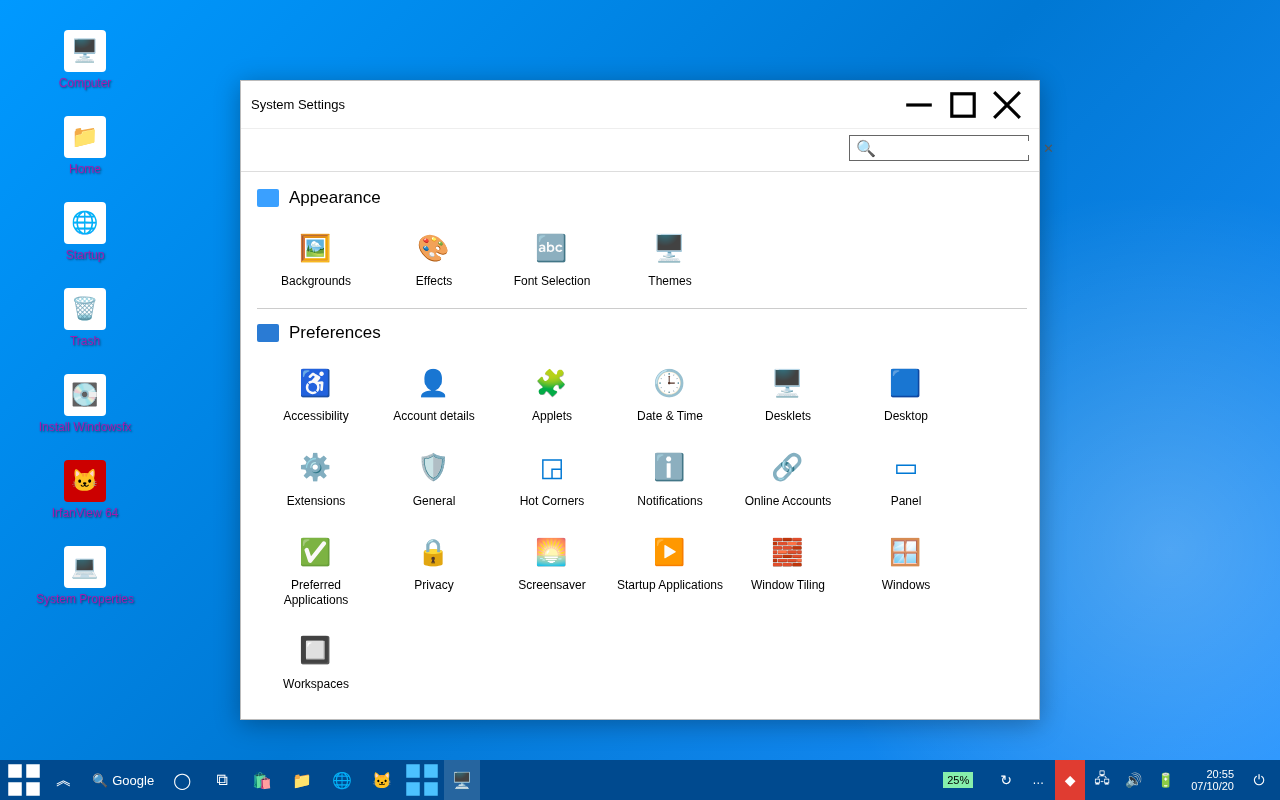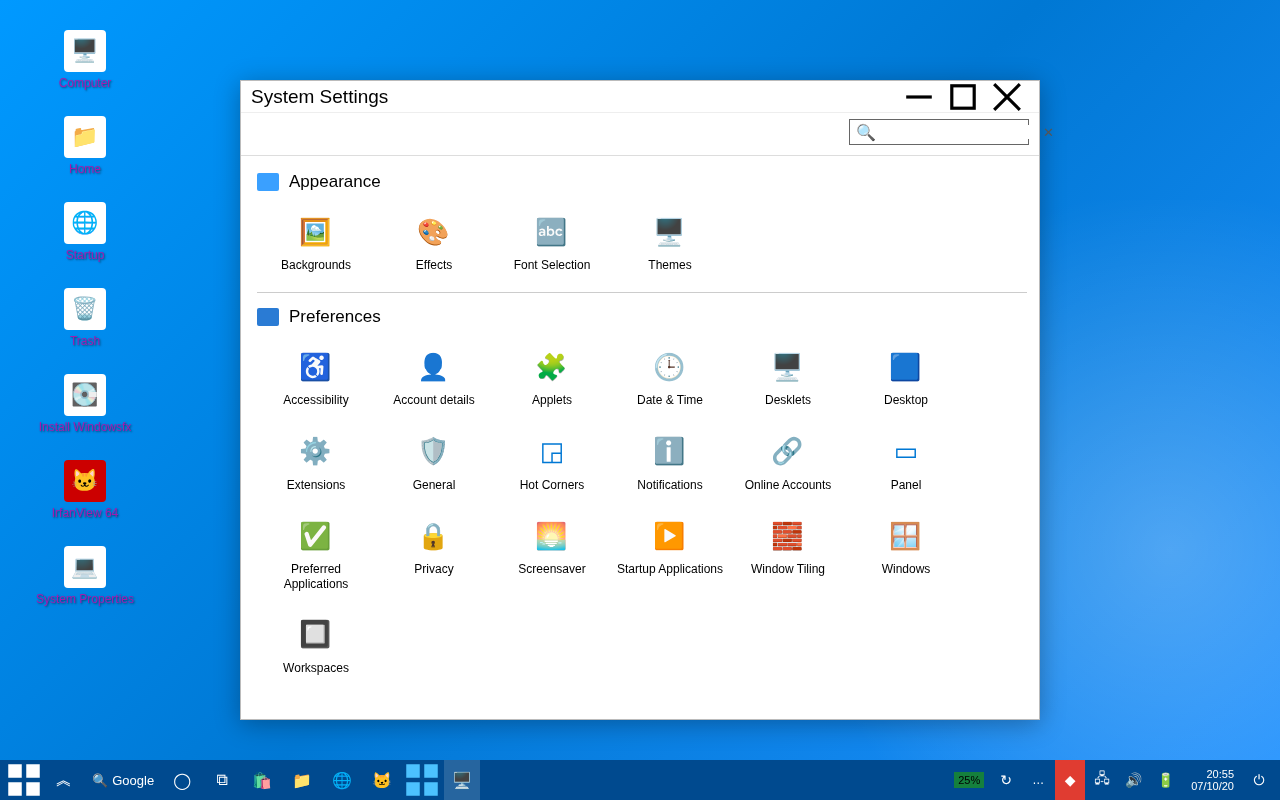--- a/index.html
+++ b/index.html
@@ -17,21 +17,21 @@
   background: radial-gradient(circle at 70% 50%, rgba(255,255,255,.25), transparent 60%);
   pointer-events: none;
 }
 
 .desktop-icons { position: absolute; top: 30px; left: 20px; width: 130px; }
 .desktop-icon { display: flex; flex-direction: column; align-items: center; gap: 4px; margin-bottom: 26px; cursor: pointer; }
 .d-icon { width: 42px; height: 42px; background: #fff; border-radius: 4px; display:flex;align-items:center;justify-content:center;font-size:22px; }
 .d-label { color: #a21caf; font-size: 12px; text-align: center; text-shadow: 1px 1px 2px rgba(0,0,0,.5); white-space: nowrap; }
 
 .window { position: absolute; left: 240px; top: 80px; width: 800px; height: 640px; background: #fff; box-shadow: 0 4px 24px rgba(0,0,0,.3); display:flex; flex-direction:column; border:1px solid #bbb; }
-.titlebar { height: 32px; display:flex; align-items:center; padding: 6px 10px; font-size:19px; border-bottom:1px solid #eee; }
+.titlebar { height: 48px; display:flex; align-items:center; padding: 6px 10px; font-size:13px; border-bottom:1px solid #eee; }
 .titlebar-title { flex:1; }
 .win-ctrl { width: 44px; height: 32px; display:flex; align-items:center; justify-content:center; cursor:pointer; font-size:12px; }
 .search-row { display:flex; justify-content:flex-end; padding: 6px 10px 10px; border-bottom:1px solid #ddd; }
 .search-box { width: 180px; height: 26px; border:1px solid #666; display:flex; align-items:center; padding:0 6px; gap:6px; }
 .search-box input { border:0; outline:0; flex:1; font-size:12px; }
 .search-box .clear { cursor:pointer; font-size:13px; color:#555; }
 .body { flex:1; overflow-y:scroll; padding: 12px 4px 12px 16px; position:relative; }
 .section-head { display:flex; align-items:center; gap:10px; margin: 4px 0 10px; }
 .section-head .sicon { width:22px; height:18px; background:#3aa0ff; border-radius:2px; }
 .section-head h2 { font-size:17px; font-weight:400; }
@@ -48,21 +48,21 @@
 .taskbar { position:absolute; bottom:0; left:0; right:0; height:40px; background:#004a8f; display:flex; align-items:center; padding:0 6px; color:#fff; }
 .tb-left { display:flex; align-items:center; gap:4px; }
 .tb-btn { width:36px; height:40px; display:flex; align-items:center; justify-content:center; cursor:pointer; font-size:16px; }
 .tb-btn:hover, .tb-btn.active { background:rgba(255,255,255,.15); }
 .tb-search { display:flex; align-items:center; gap:4px; font-size:13px; padding:0 6px; cursor:pointer;}
 .tb-spacer { flex:1; }
 .tb-right { display:flex; align-items:center; gap:2px; }
 .tray { width:30px; height:40px; display:flex; align-items:center; justify-content:center; cursor:pointer; font-size:14px; }
 .tray.small { font-size:12px; }
 .clock { text-align:right; line-height:1.1; font-size:11px; padding:0 8px; cursor:pointer;}
-.pct { background:#15803d; color:#000; font-size:11px; padding:2px 4px; margin-right:5px; cursor:pointer;}
+.pct { background:#86efac; color:#000; font-size:11px; padding:2px 4px; margin-right:16px; cursor:pointer;}
 
 svg { width:100%; height:100%; }
 </style>
 </head>
 <body>
 
 <div class="desktop-icons">
   <div class="desktop-icon">
     <div class="d-icon">🖥️</div>
     <div class="d-label">Computer</div>

